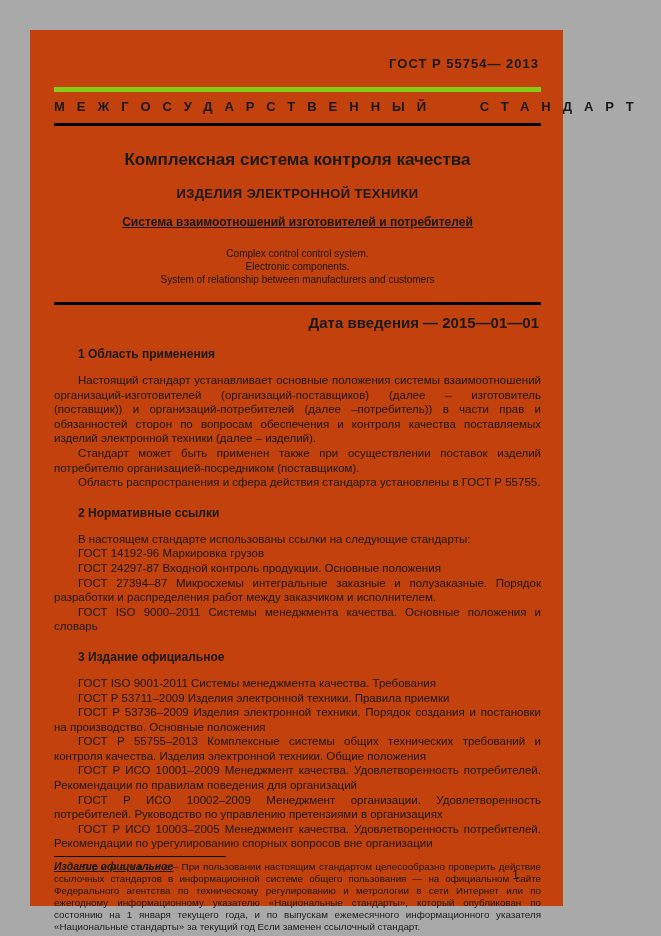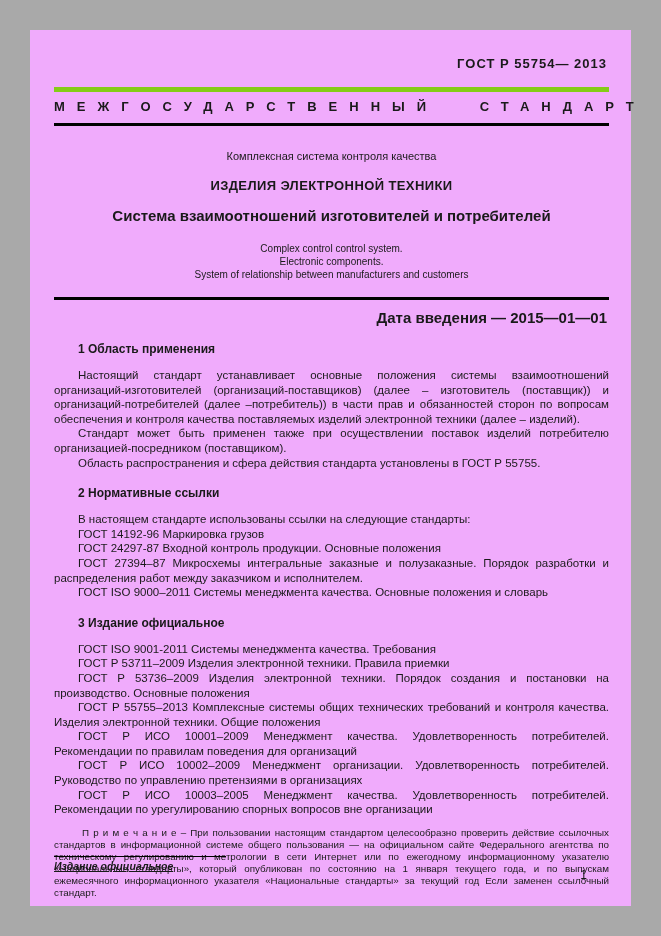--- a/index.html
+++ b/index.html
@@ -7,22 +7,22 @@
     width: 661px; height: 936px;
     background: #a9a9a9;
     font-family: "Liberation Sans", sans-serif;
     color: #1a1a1a;
     overflow: hidden;
   }
   .frame { width: 661px; height: 936px; position: relative; }
   .page {
     position: absolute;
     left: 30px; top: 30px;
-    width: 601px; height: 876px;
-    background: #f0abfc;
+    width: 533px; height: 876px;
+    background: #c2410c;
     box-sizing: border-box;
     padding: 26px 22px 9px 24px;
   }
   .doc-number {
     text-align: right;
     font-size: 13px;
     font-weight: bold;
     letter-spacing: 1px;
     margin: 0 2px 16px 0;
   }
@@ -34,23 +34,23 @@
   .banner {
     font-size: 13px;
     font-weight: bold;
     letter-spacing: 12px;
     word-spacing: 26px;
     white-space: nowrap;
     text-align: center;
     margin: 0;
   }
   .title-block { text-align: center; margin-top: 24px; }
-  .tb-system   { font-size: 11px; font-weight: normal; margin: 0 0 16px 0; }
+  .tb-system   { font-size: 17px; font-weight: bold; margin: 0 0 16px 0; }
   .tb-title    { font-size: 13px; font-weight: bold; margin: 0 0 14px 0; letter-spacing: 0.4px; }
-  .tb-subtitle { font-size: 15px; font-weight: bold; margin: 0 0 18px 0; }
+  .tb-subtitle { font-size: 12px; font-weight: bold; margin: 0 0 18px 0; text-decoration: underline; }
   .tb-en       { font-size: 10px; margin: 0; line-height: 13px; }
   .date-rule { border-top: 3px solid #000; margin-top: 16px; }
   .intro-date {
     text-align: right;
     font-size: 15px;
     font-weight: bold;
     margin: 9px 2px 14px 0;
   }
   .section-heading {
     font-size: 12px;

